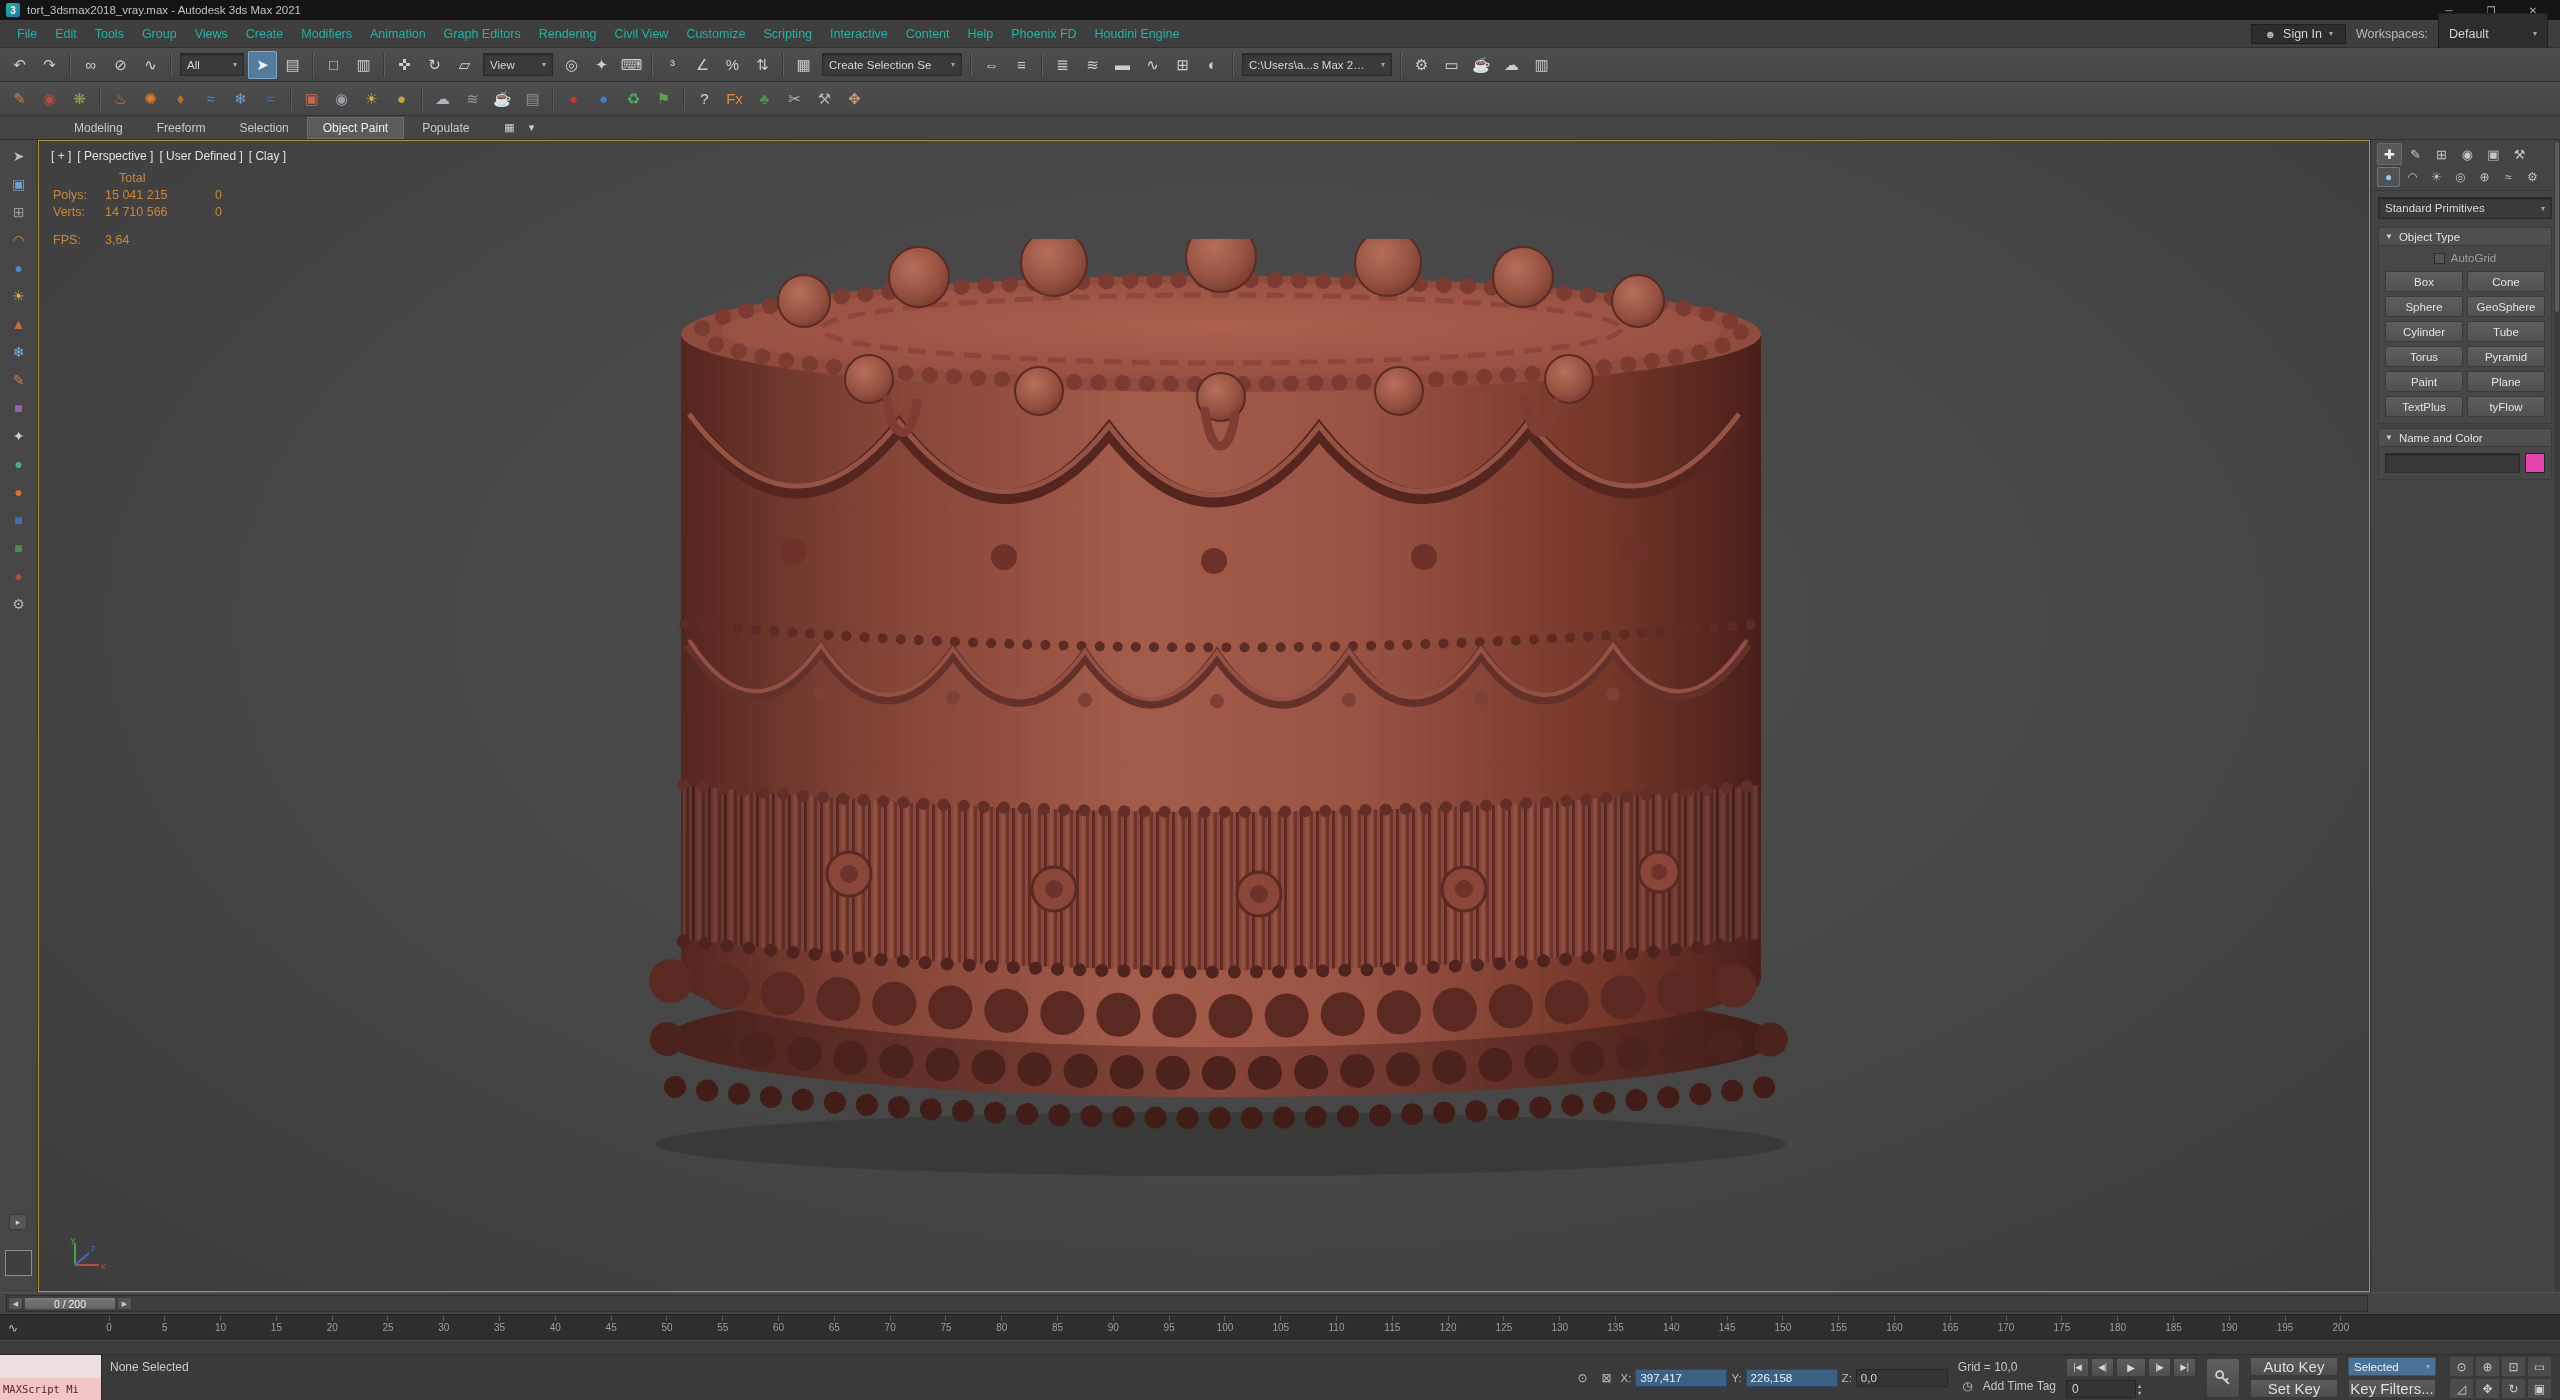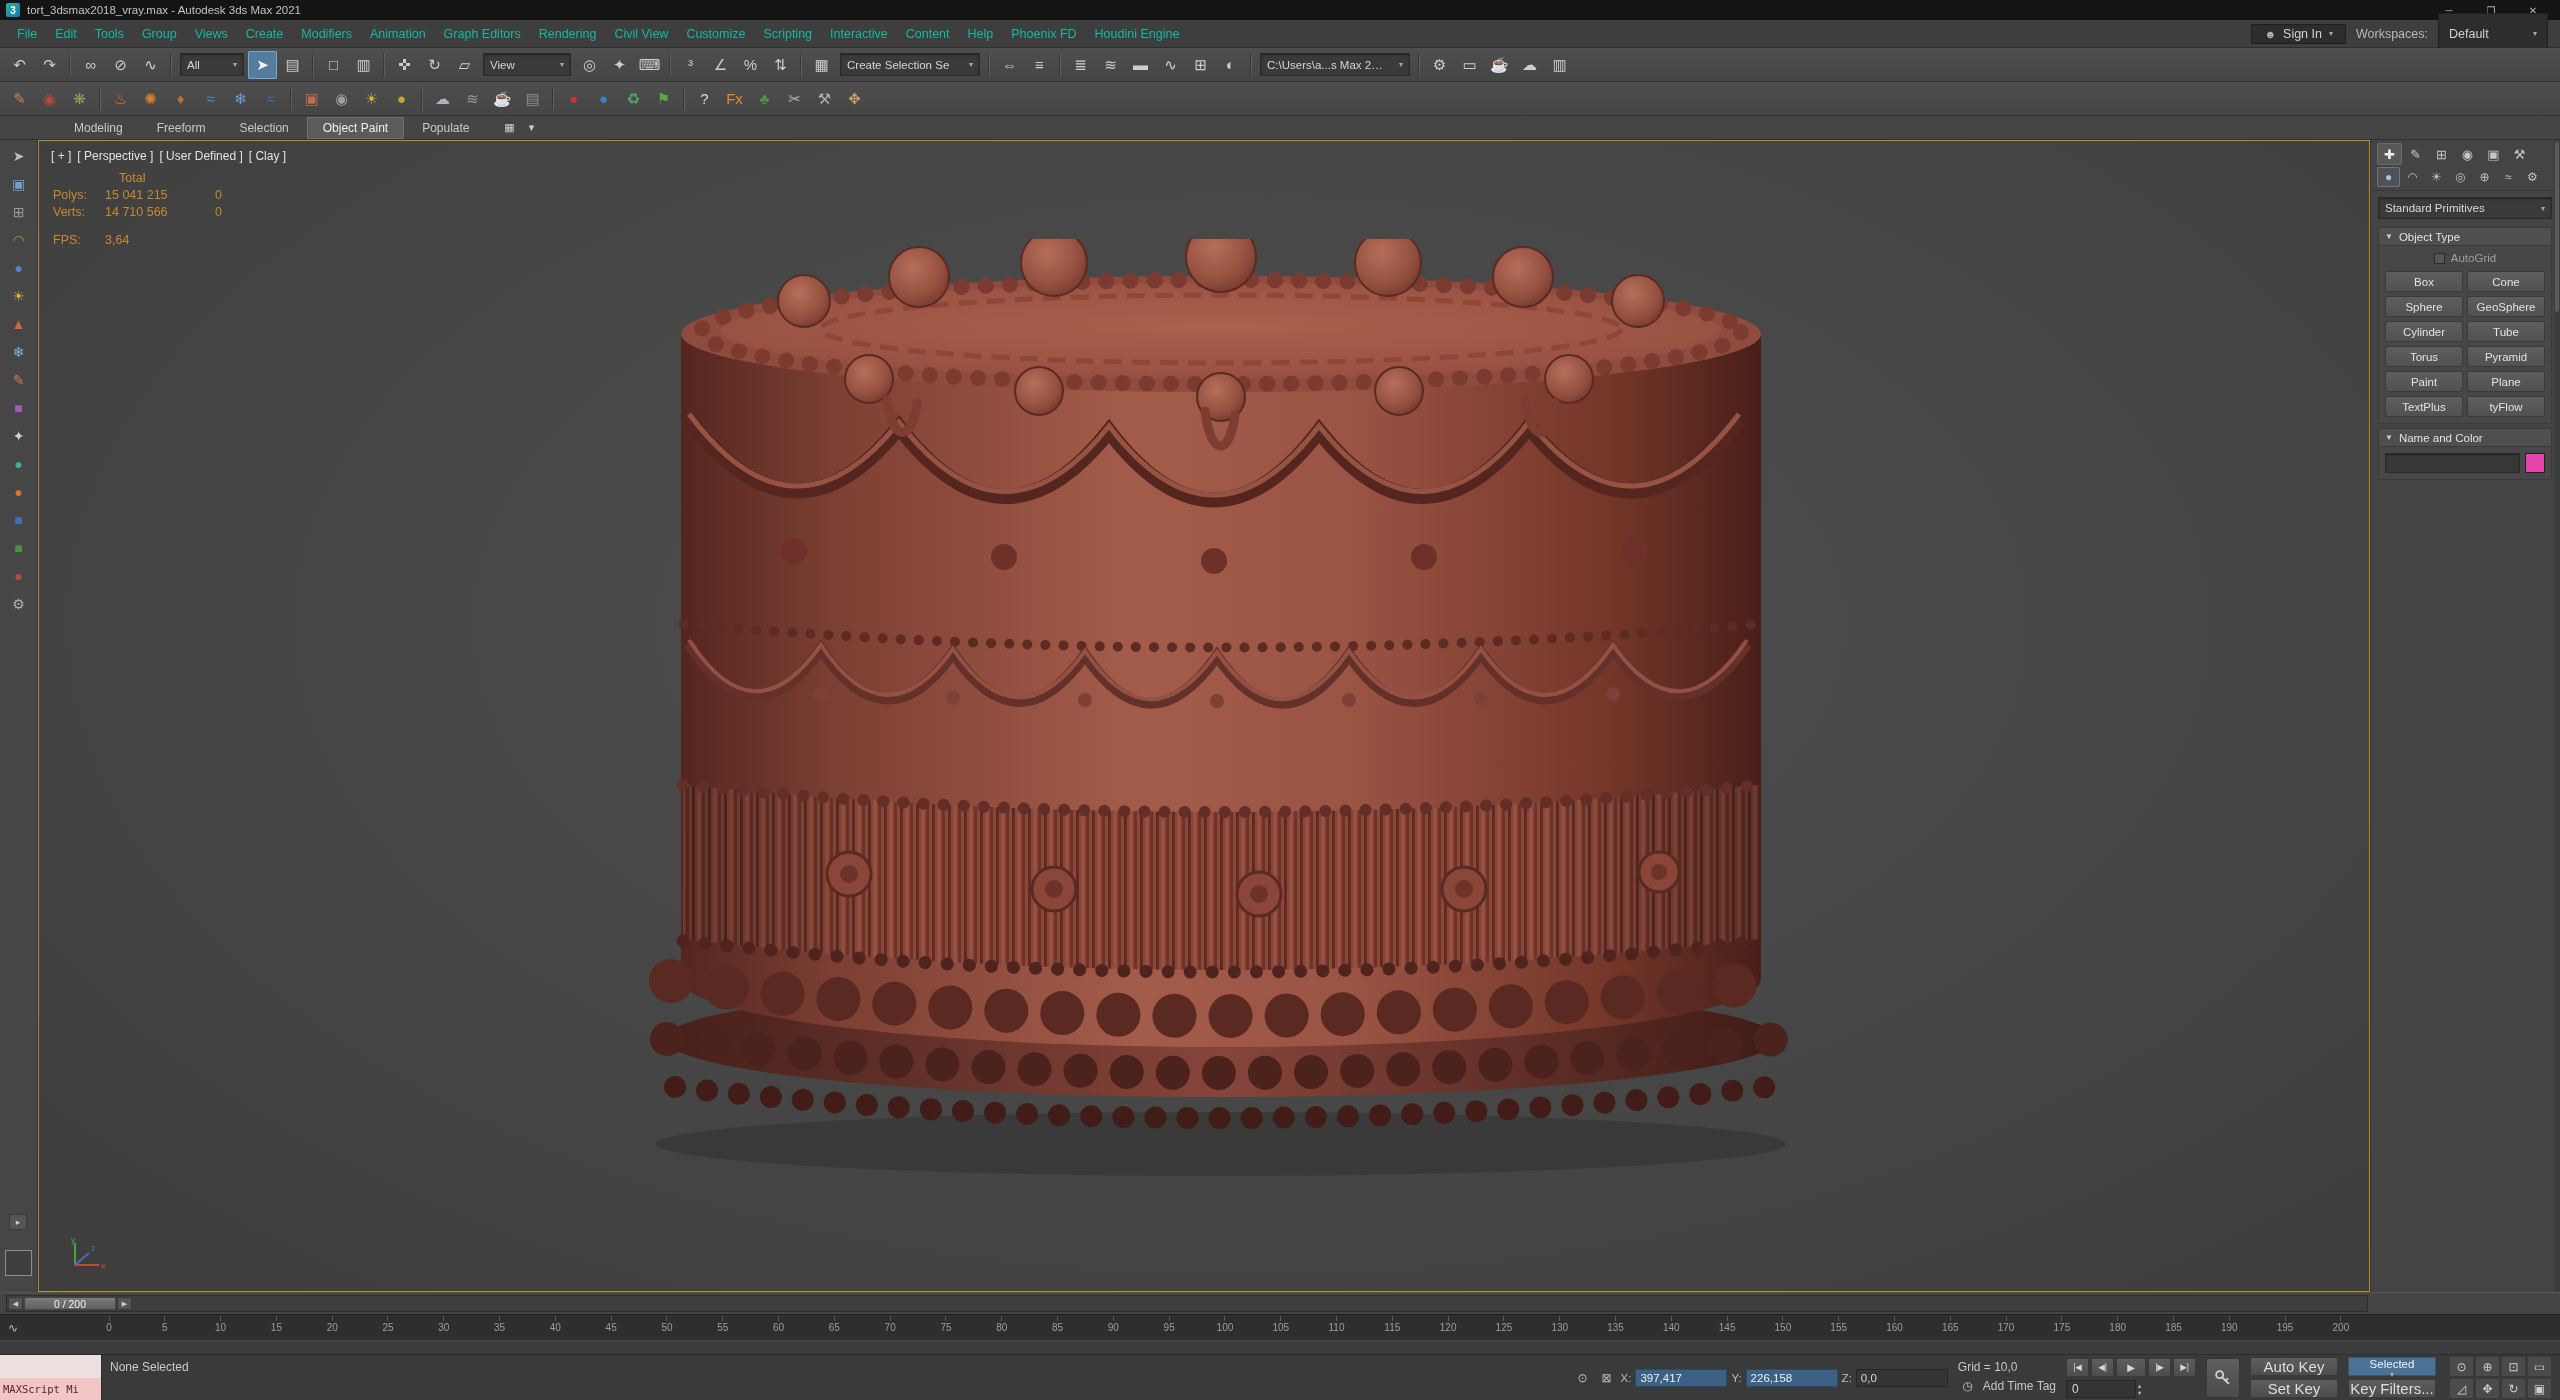--- a/index.html
+++ b/index.html
@@ -107,21 +107,21 @@
   .sb-icon{width:20px;height:18px;display:flex;align-items:center;justify-content:center;color:#bdbdbd;font-size:12px;flex:0 0 auto;}
   .grid-text{color:#c6c6c6;white-space:nowrap;}
   .timetag{display:flex;align-items:center;gap:5px;color:#c6c6c6;white-space:nowrap;}
   .play-row{display:flex;gap:2px;align-items:center;}
   .pb-btn{min-width:23px;height:19px;background:linear-gradient(#5d5d5d,#4d4d4d);border:1px solid #3a3a3a;border-radius:2px;color:#d8d8d8;display:flex;align-items:center;justify-content:center;font-size:8.5px;padding:0 3px;}
   .play-row .pb-btn:nth-child(3){min-width:30px;font-size:10px;}
   .frame-field{width:70px;height:18px;background:#343434;border:1px solid #262626;color:#d8d8d8;display:flex;align-items:center;padding:0 5px;}
   .spin{display:flex;flex-direction:column;line-height:7px;font-size:6.5px;color:#bbb;}
   .setkeys{width:34px;height:40px;align-self:center;background:linear-gradient(#5e5e5e,#4b4b4b);border:1px solid #383838;border-radius:3px;display:flex;align-items:center;justify-content:center;margin:0 5px;flex:0 0 auto;}
   .key-btn{width:88px;height:19px;background:linear-gradient(#5d5d5d,#4d4d4d);border:1px solid #3a3a3a;border-radius:2px;color:#dedede;display:flex;align-items:center;justify-content:center;font-size:15px;white-space:nowrap;}
-  .sel-drop{width:88px;height:19px;background:#4a7196;border:1px solid #36536f;color:#eef4fa;display:flex;align-items:center;justify-content:space-between;padding:0 5px;font-size:11.5px;flex-direction:column;}
+  .sel-drop{width:88px;height:19px;background:#4a7196;border:1px solid #36536f;color:#eef4fa;display:flex;align-items:center;justify-content:space-between;padding:0 5px;font-size:11.5px;}
   .navgrid{display:grid;grid-template-columns:repeat(4,25px);grid-auto-rows:21px;gap:1px;align-content:center;padding:0 8px;flex:0 0 auto;}
   .nav-btn{background:#4b4b4b;border:1px solid #3a3a3a;display:flex;align-items:center;justify-content:center;color:#cfcfcf;font-size:12px;border-radius:2px;}
 </style>
 </head>
 <body>
 
 <div class="app">
 
   <div class="titlebar">
     <div class="app-logo">
@@ -184,21 +184,21 @@
       </div>
       <div class="tbicon active">➤</div>
       <div class="tbicon">▤</div>
       <div class="tbsep"></div>
       <div class="tbicon">□</div>
       <div class="tbicon">▥</div>
       <div class="tbsep"></div>
       <div class="tbicon">✜</div>
       <div class="tbicon">↻</div>
       <div class="tbicon">▱</div>
-      <div class="tbdrop" style="width: 88px;">
+      <div class="tbdrop" style="width: 70px;">
         <span class="lbl">View</span>
         <span class="caret">▾</span>
       </div>
       <div class="tbicon">◎</div>
       <div class="tbicon">✦</div>
       <div class="tbicon">⌨</div>
       <div class="tbsep"></div>
       <div class="tbicon">³</div>
       <div class="tbicon">∠</div>
       <div class="tbicon">%</div>

